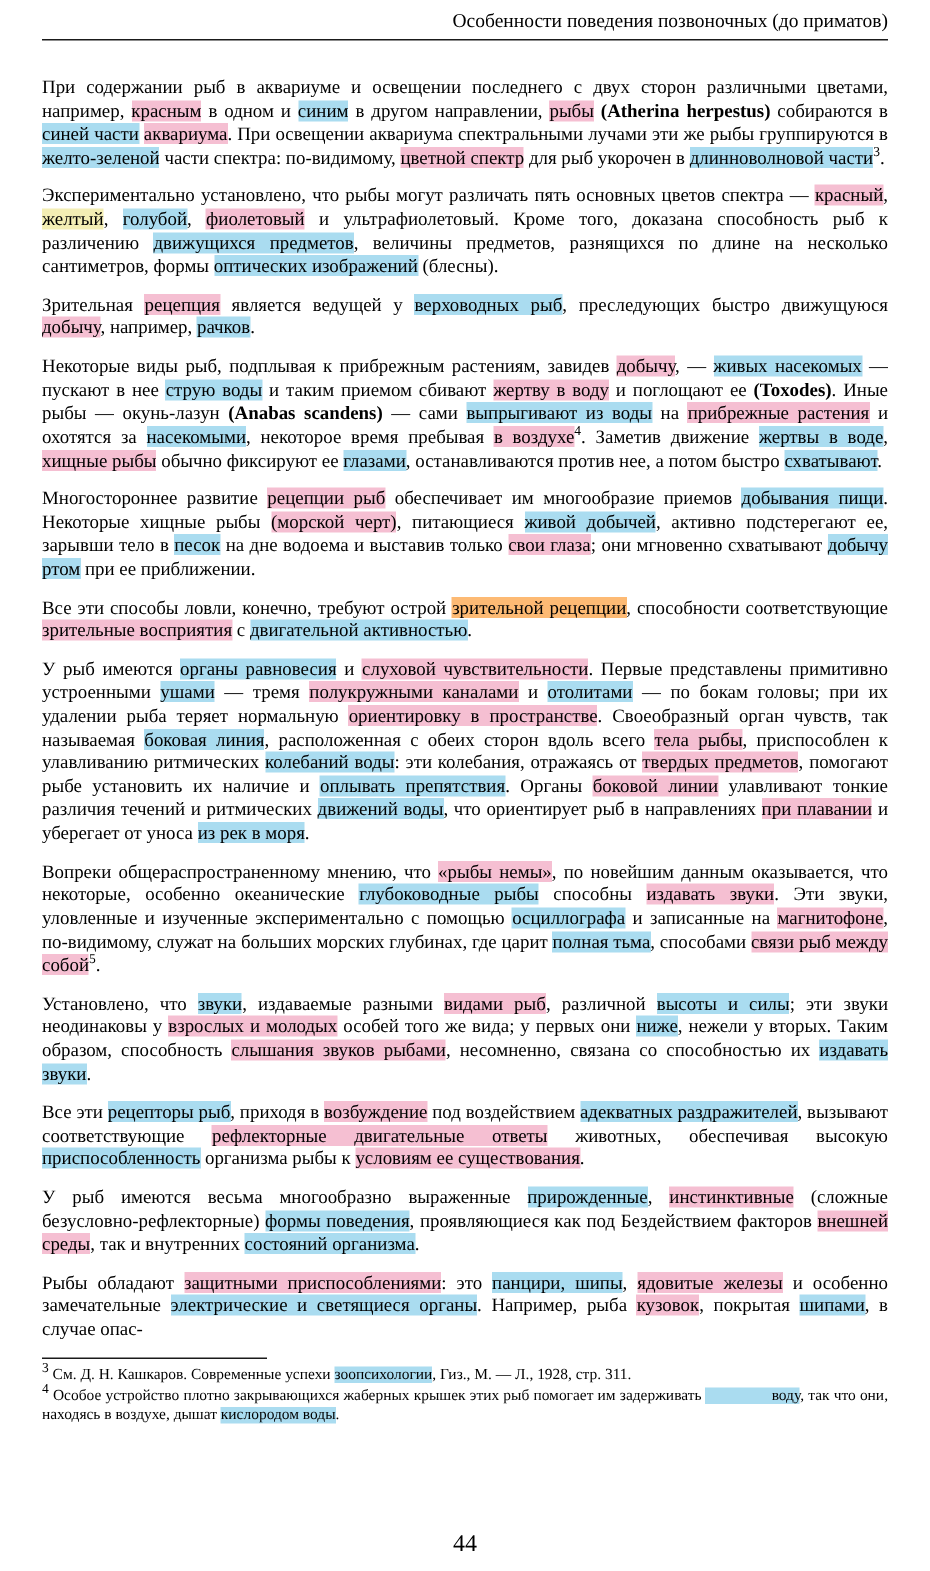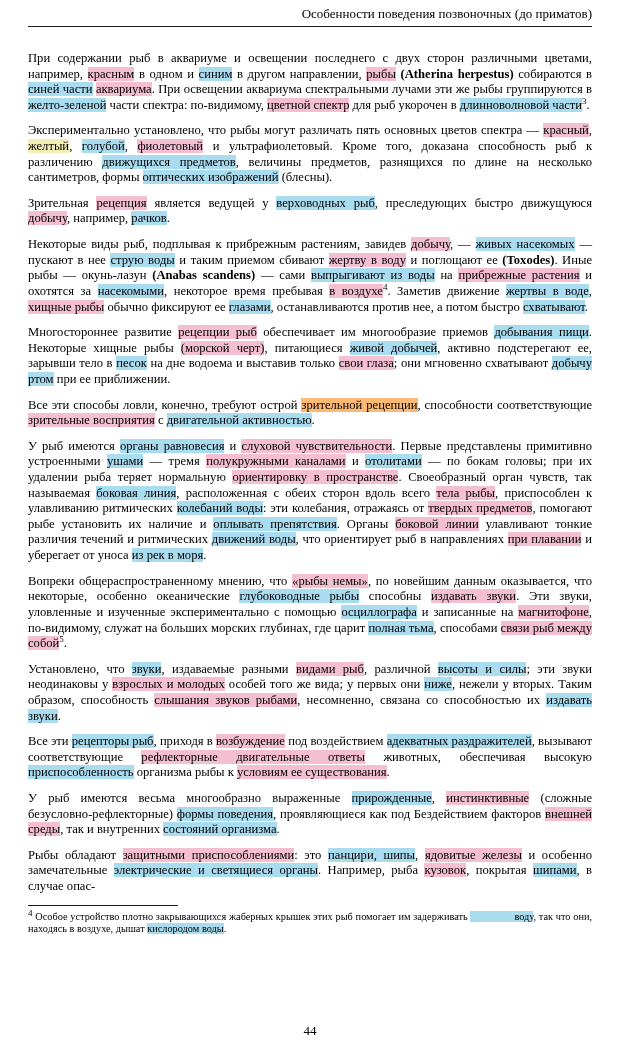--- a/index.html
+++ b/index.html
@@ -43,21 +43,21 @@
     margin: 0 0 2px 0;
     font-size: 10.3px;
     line-height: 1.22;
     text-align: justify;
   }
   .page-number {
     position: absolute;
     left: 0; right: 0;
     bottom: 8px;
     text-align: center;
-    font-size: 13px;
+    font-size: 16px;
   }
 </style>
 </head>
 <body>
 
 <div class="page">
   <div class="header">
     <span>Особенности поведения позвоночных (до приматов)</span>
   </div>
   <div class="body-text">
@@ -69,16 +69,17 @@
       <p class="para"><span>Все эти способы ловли, конечно, требуют острой </span><span style="background-color: #fdba74;">зрительной рецепции</span><span>, способности соответствующие </span><span style="background-color: rgb(245, 191, 210);">зрительные восприятия</span><span> с </span><span style="background-color: rgb(170, 220, 240);">двигательной активностью</span><span>.</span></p>
       <p class="para"><span>У рыб имеются </span><span style="background-color: rgb(170, 220, 240);">органы равновесия</span><span> и </span><span style="background-color: rgb(245, 191, 210);">слуховой чувствительности</span><span>. Первые представлены примитивно устроенными </span><span style="background-color: rgb(170, 220, 240);">ушами</span><span> — тремя </span><span style="background-color: rgb(245, 191, 210);">полукружными каналами</span><span> и </span><span style="background-color: rgb(170, 220, 240);">отолитами</span><span> — по бокам головы; при их удалении рыба теряет нормальную </span><span style="background-color: rgb(245, 191, 210);">ориентировку в пространстве</span><span>. Своеобразный орган чувств, так называемая </span><span style="background-color: rgb(170, 220, 240);">боковая линия</span><span>, расположенная с обеих сторон вдоль всего </span><span style="background-color: rgb(245, 191, 210);">тела рыбы</span><span>, приспособлен к улавливанию ритмических </span><span style="background-color: rgb(170, 220, 240);">колебаний воды</span><span>: эти колебания, отражаясь от </span><span style="background-color: rgb(245, 191, 210);">твердых предметов</span><span>, помогают рыбе установить их наличие и </span><span style="background-color: rgb(170, 220, 240);">оплывать препятствия</span><span>. Органы </span><span style="background-color: rgb(245, 191, 210);">боковой линии</span><span> улавливают тонкие различия течений и ритмических </span><span style="background-color: rgb(170, 220, 240);">движений воды</span><span>, что ориентирует рыб в направлениях </span><span style="background-color: rgb(245, 191, 210);">при плавании</span><span> и уберегает от уноса </span><span style="background-color: rgb(170, 220, 240);">из рек в моря</span><span>.</span></p>
       <p class="para"><span>Вопреки общераспространенному мнению, что </span><span style="background-color: rgb(245, 191, 210);">«рыбы немы»</span><span>, по новейшим данным оказывается, что некоторые, особенно океанические </span><span style="background-color: rgb(170, 220, 240);">глубоководные рыбы</span><span> способны </span><span style="background-color: rgb(245, 191, 210);">издавать звуки</span><span>. Эти звуки, уловленные и изученные экспериментально с помощью </span><span style="background-color: rgb(170, 220, 240);">осциллографа</span><span> и записанные на </span><span style="background-color: rgb(245, 191, 210);">магнитофоне</span><span>, по-видимому, служат на больших морских глубинах, где царит </span><span style="background-color: rgb(170, 220, 240);">полная тьма</span><span>, способами </span><span style="background-color: rgb(245, 191, 210);">связи рыб между собой</span><sup>5</sup><span>.</span></p>
       <p class="para"><span>Установлено, что </span><span style="background-color: rgb(170, 220, 240);">звуки</span><span>, издаваемые разными </span><span style="background-color: rgb(245, 191, 210);">видами рыб</span><span>, различной </span><span style="background-color: rgb(170, 220, 240);">высоты и силы</span><span>; эти звуки неодинаковы у </span><span style="background-color: rgb(245, 191, 210);">взрослых и молодых</span><span> особей того же вида; у первых они </span><span style="background-color: rgb(170, 220, 240);">ниже</span><span>, нежели у вторых. Таким образом, способность </span><span style="background-color: rgb(245, 191, 210);">слышания звуков рыбами</span><span>, несомненно, связана со способностью их </span><span style="background-color: rgb(170, 220, 240);">издавать звуки</span><span>.</span></p>
       <p class="para"><span>Все эти </span><span style="background-color: rgb(170, 220, 240);">рецепторы рыб</span><span>, приходя в </span><span style="background-color: rgb(245, 191, 210);">возбуждение</span><span> под воздействием </span><span style="background-color: rgb(170, 220, 240);">адекватных раздражителей</span><span>, вызывают соответствующие </span><span style="background-color: rgb(245, 191, 210);">рефлекторные двигательные ответы</span><span> животных, обеспечивая высокую </span><span style="background-color: rgb(170, 220, 240);">приспособленность</span><span> организма рыбы к </span><span style="background-color: rgb(245, 191, 210);">условиям ее существования</span><span>.</span></p>
       <p class="para"><span>У рыб имеются весьма многообразно выраженные </span><span style="background-color: rgb(170, 220, 240);">прирожденные</span><span>, </span><span style="background-color: rgb(245, 191, 210);">инстинктивные</span><span> (сложные безусловно-рефлекторные) </span><span style="background-color: rgb(170, 220, 240);">формы поведения</span><span>, проявляющиеся как под Бездействием факторов </span><span style="background-color: rgb(245, 191, 210);">внешней среды</span><span>, так и внутренних </span><span style="background-color: rgb(170, 220, 240);">состояний организма</span><span>.</span></p>
       <p class="para"><span>Рыбы обладают </span><span style="background-color: rgb(245, 191, 210);">защитными приспособлениями</span><span>: это </span><span style="background-color: rgb(170, 220, 240);">панцири, шипы</span><span>, </span><span style="background-color: rgb(245, 191, 210);">ядовитые железы</span><span> и особенно замечательные </span><span style="background-color: rgb(170, 220, 240);">электрические и светящиеся органы</span><span>. Например, рыба </span><span style="background-color: rgb(245, 191, 210);">кузовок</span><span>, покрытая </span><span style="background-color: rgb(170, 220, 240);">шипами</span><span>, в случае опас-</span></p>
     </div>
   <div class="fn-rule"></div>
   <div class="footnotes">
+      <p class="footnote"><sup>3</sup> <span>См. Д. Н. Кашкаров. Современные успехи </span><span style="background-color: rgb(170, 220, 240);">зоопсихологии</span><span>, Гиз., М. — Л., 1928, стр. 311.</span></p>
       <p class="footnote"><sup>4</sup> <span>Особое устройство плотно закрывающихся жаберных крышек этих рыб помогает им задерживать </span><span style="background-color: rgb(170, 220, 240); padding-left: 44px;">воду</span><span>, так что они, находясь в воздухе, дышат </span><span style="background-color: rgb(170, 220, 240);">кислородом воды</span><span>.</span></p>
     </div>
   <div class="page-number">44</div>
 </div>
 
 </body></html>

